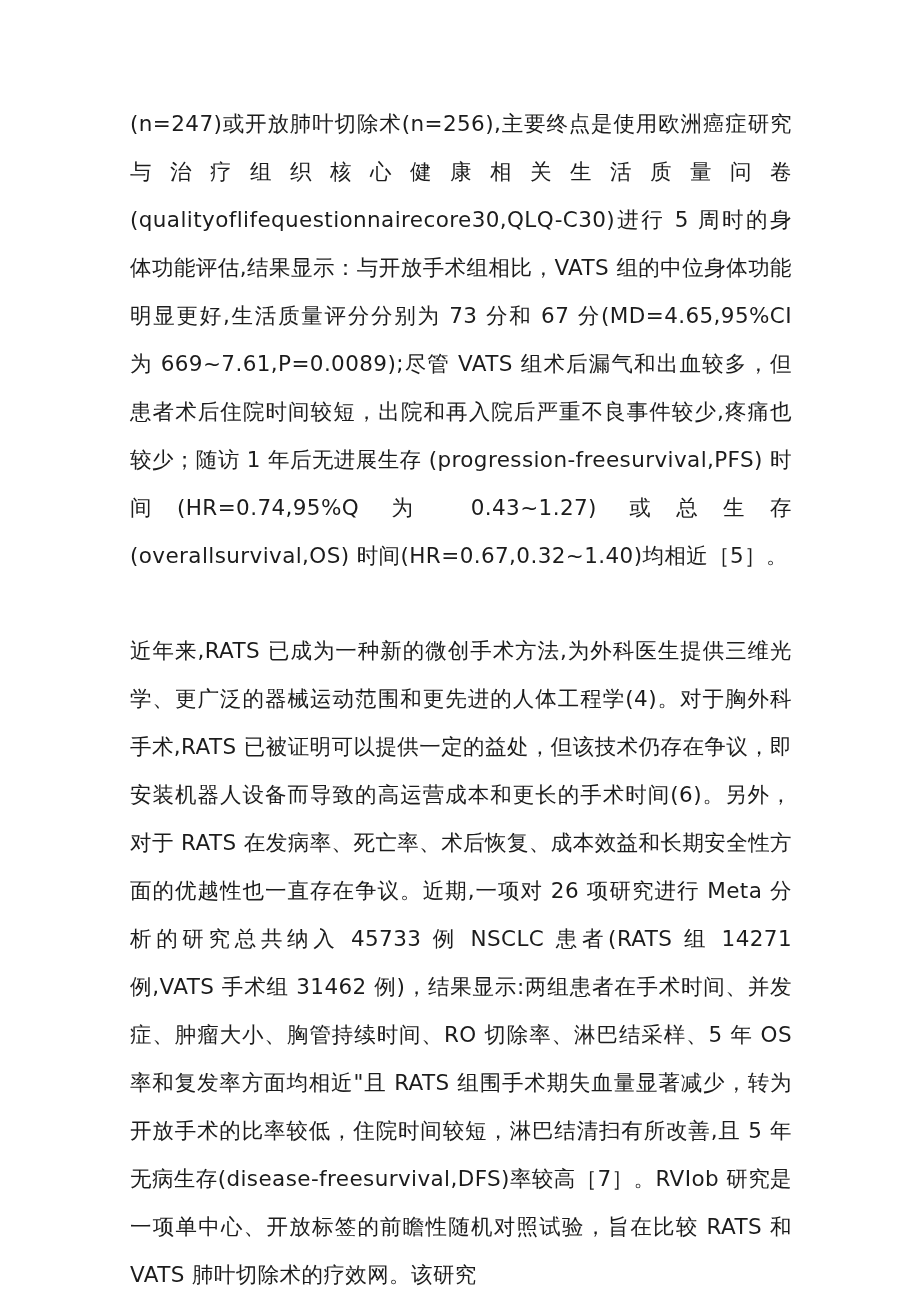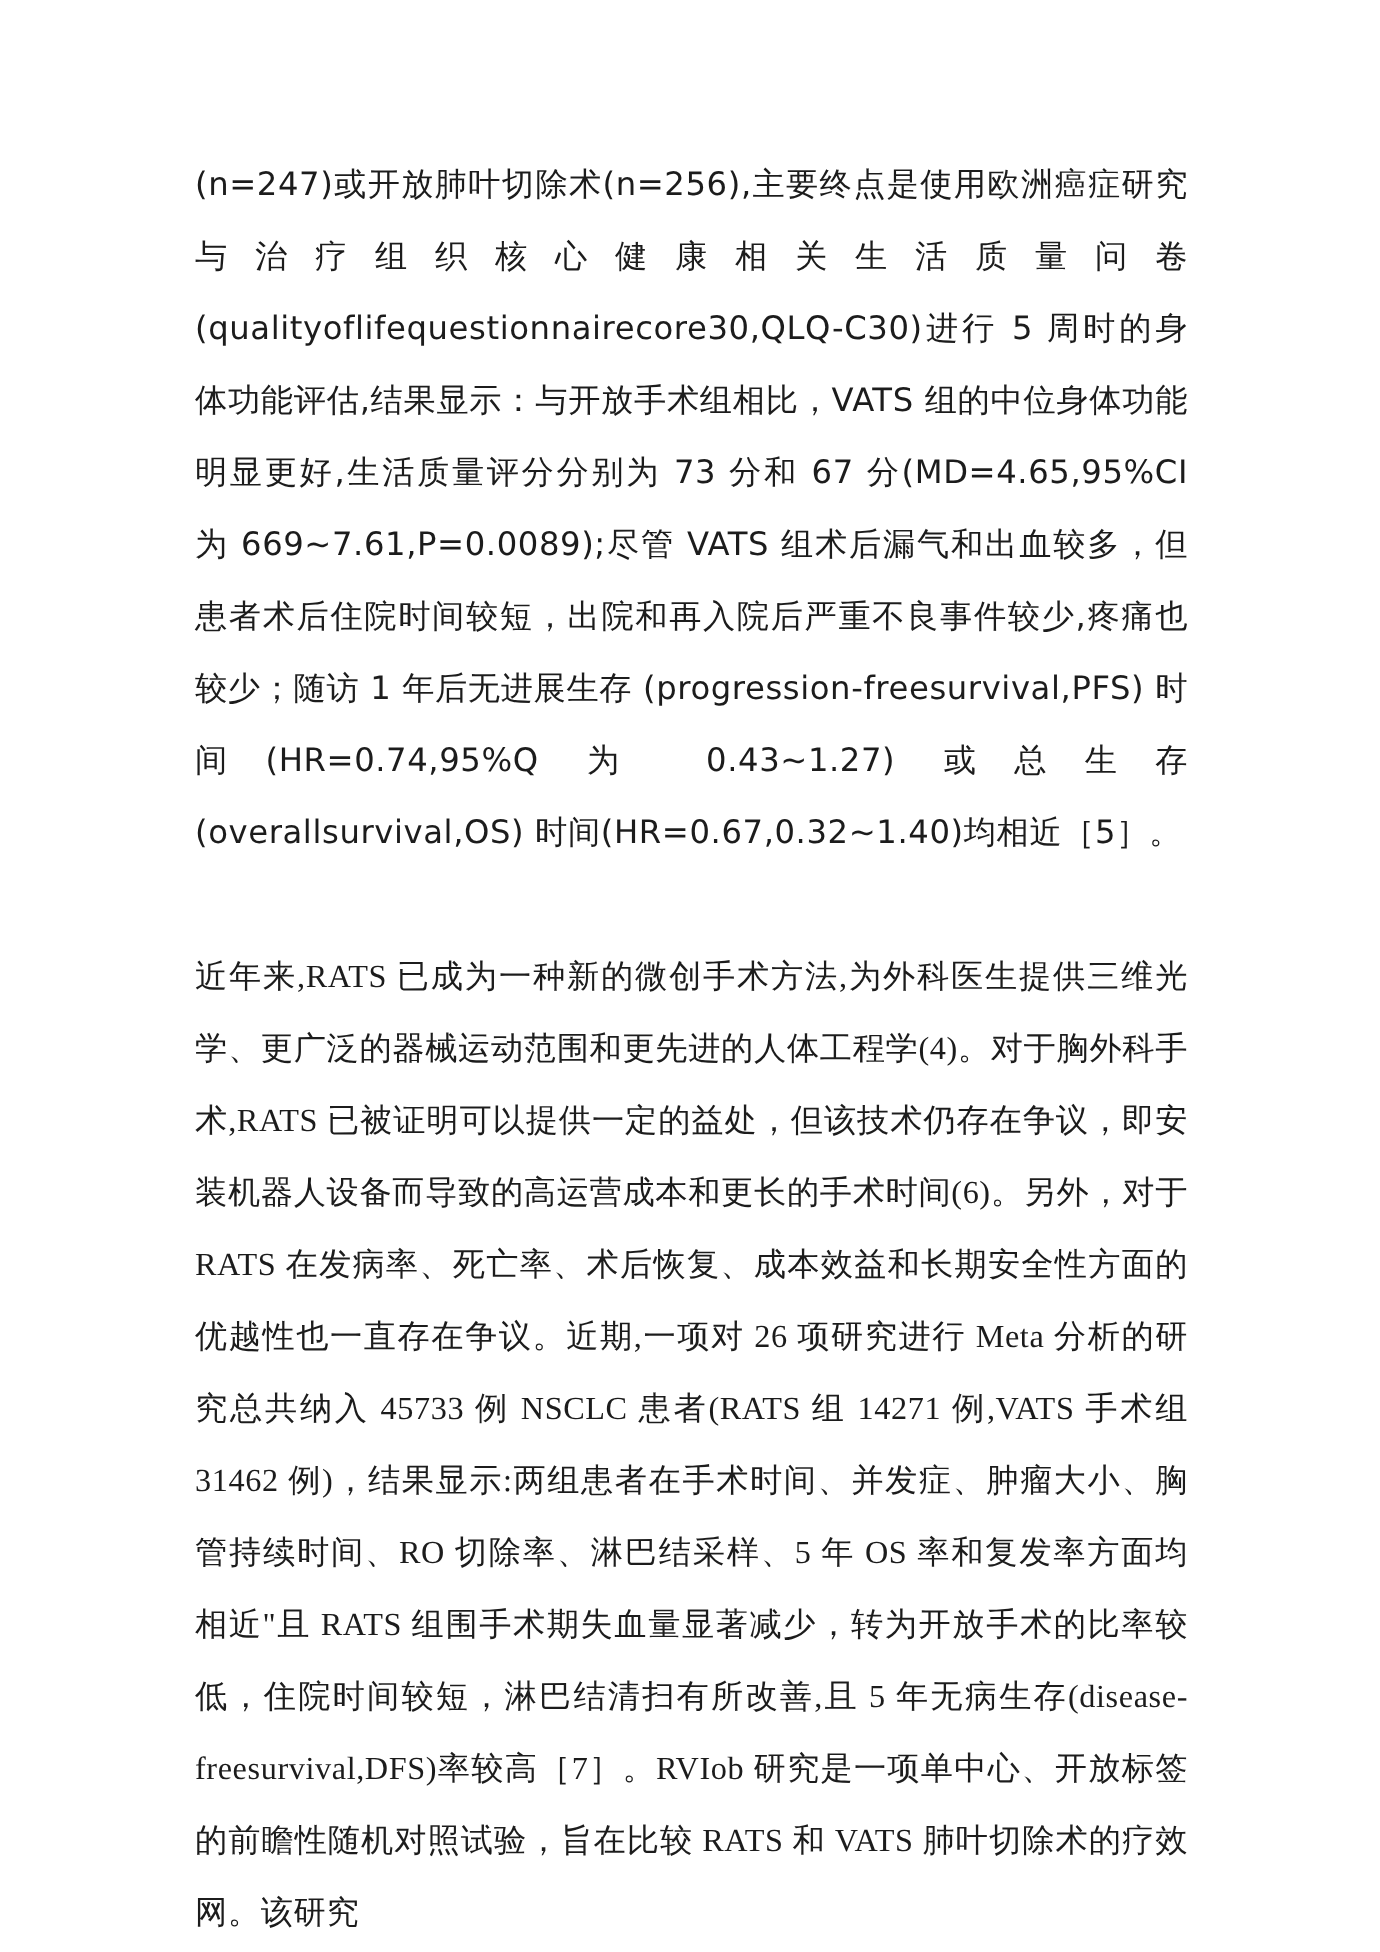--- a/index.html
+++ b/index.html
@@ -25,21 +25,20 @@
     line-height: 48px;
     color: #1c1c1c;
     text-align: justify;
     text-justify: inter-character;
     letter-spacing: 0.4px;
     word-break: break-word;
     margin: 0;
   }
   .paragraph + .paragraph {
     margin-top: 47px;
-    font-family: Liberation Serif, serif;
   }
 </style>
 </head>
 <body>
 
 <div class="page">
   <p class="paragraph">(n=247)或开放肺叶切除术(n=256),主要终点是使用欧洲癌症研究与治疗组织核心健康相关生活质量问卷(qualityoflifequestionnairecore30,QLQ-C30)进行 5 周时的身体功能评估,结果显示：与开放手术组相比，VATS 组的中位身体功能明显更好,生活质量评分分别为 73 分和 67 分(MD=4.65,95%CI 为 669~7.61,P=0.0089);尽管 VATS 组术后漏气和出血较多，但患者术后住院时间较短，出院和再入院后严重不良事件较少,疼痛也较少；随访 1 年后无进展生存 (progression-freesurvival,PFS) 时间(HR=0.74,95%Q 为 0.43~1.27) 或总生存 (overallsurvival,OS) 时间(HR=0.67,0.32~1.40)均相近［5］。</p>
   <p class="paragraph">近年来,RATS 已成为一种新的微创手术方法,为外科医生提供三维光学、更广泛的器械运动范围和更先进的人体工程学(4)。对于胸外科手术,RATS 已被证明可以提供一定的益处，但该技术仍存在争议，即安装机器人设备而导致的高运营成本和更长的手术时间(6)。另外，对于 RATS 在发病率、死亡率、术后恢复、成本效益和长期安全性方面的优越性也一直存在争议。近期,一项对 26 项研究进行 Meta 分析的研究总共纳入 45733 例 NSCLC 患者(RATS 组 14271 例,VATS 手术组 31462 例)，结果显示:两组患者在手术时间、并发症、肿瘤大小、胸管持续时间、RO 切除率、淋巴结采样、5 年 OS 率和复发率方面均相近"且 RATS 组围手术期失血量显著减少，转为开放手术的比率较低，住院时间较短，淋巴结清扫有所改善,且 5 年无病生存(disease-freesurvival,DFS)率较高［7］。RVIob 研究是一项单中心、开放标签的前瞻性随机对照试验，旨在比较 RATS 和 VATS 肺叶切除术的疗效网。该研究</p>
 </div>
 

